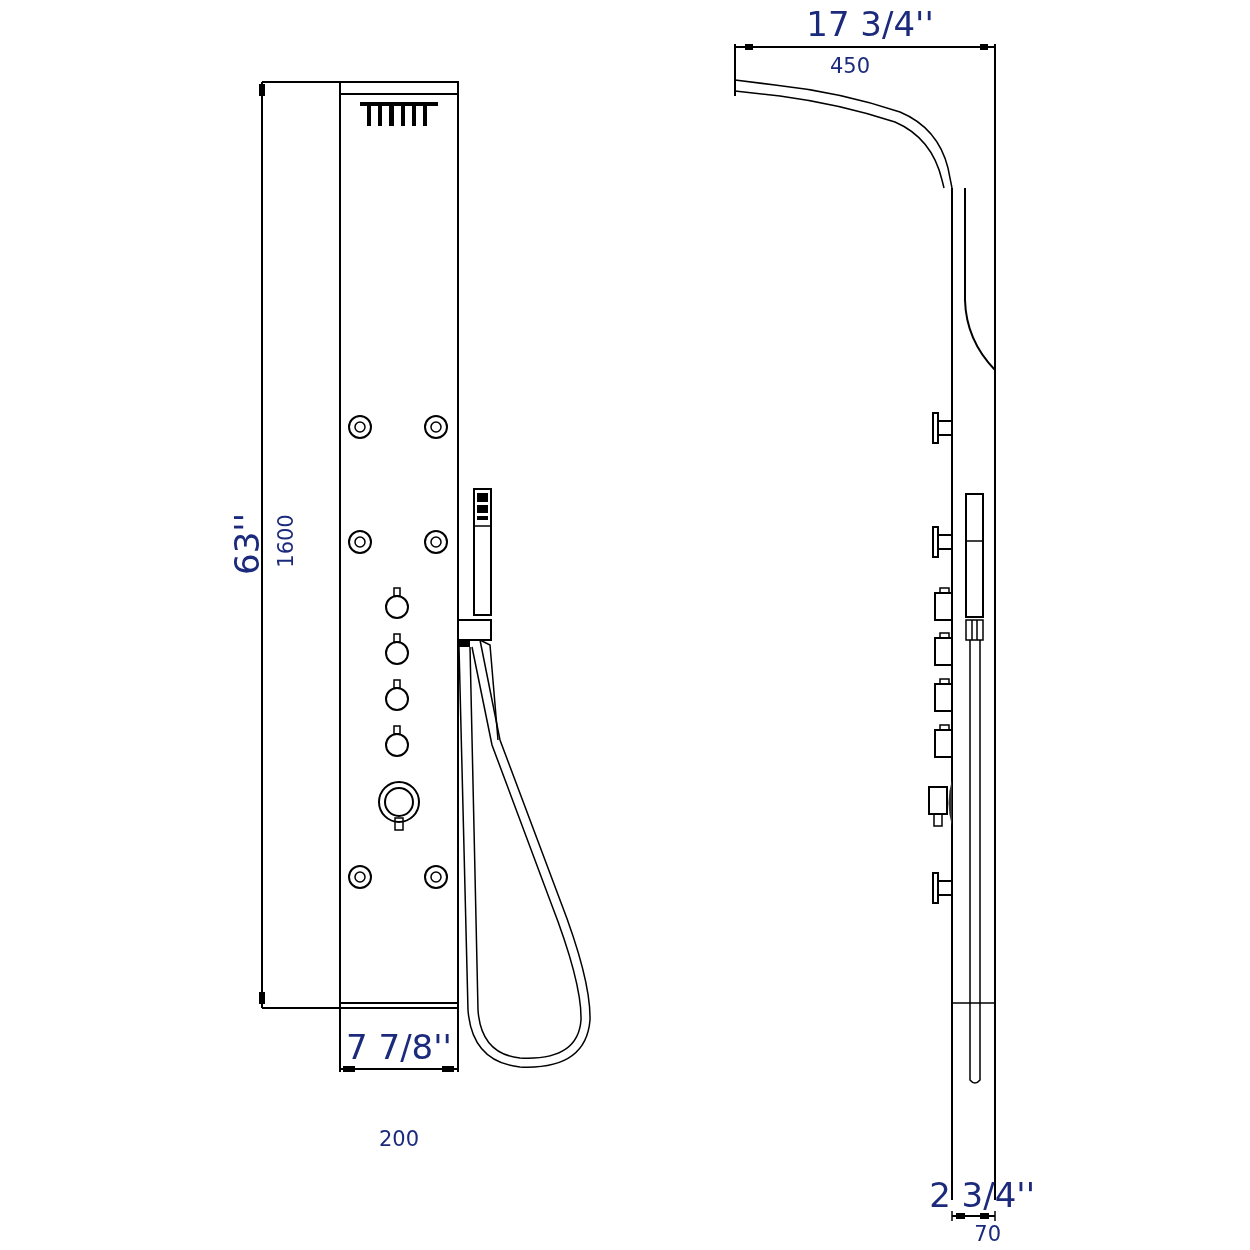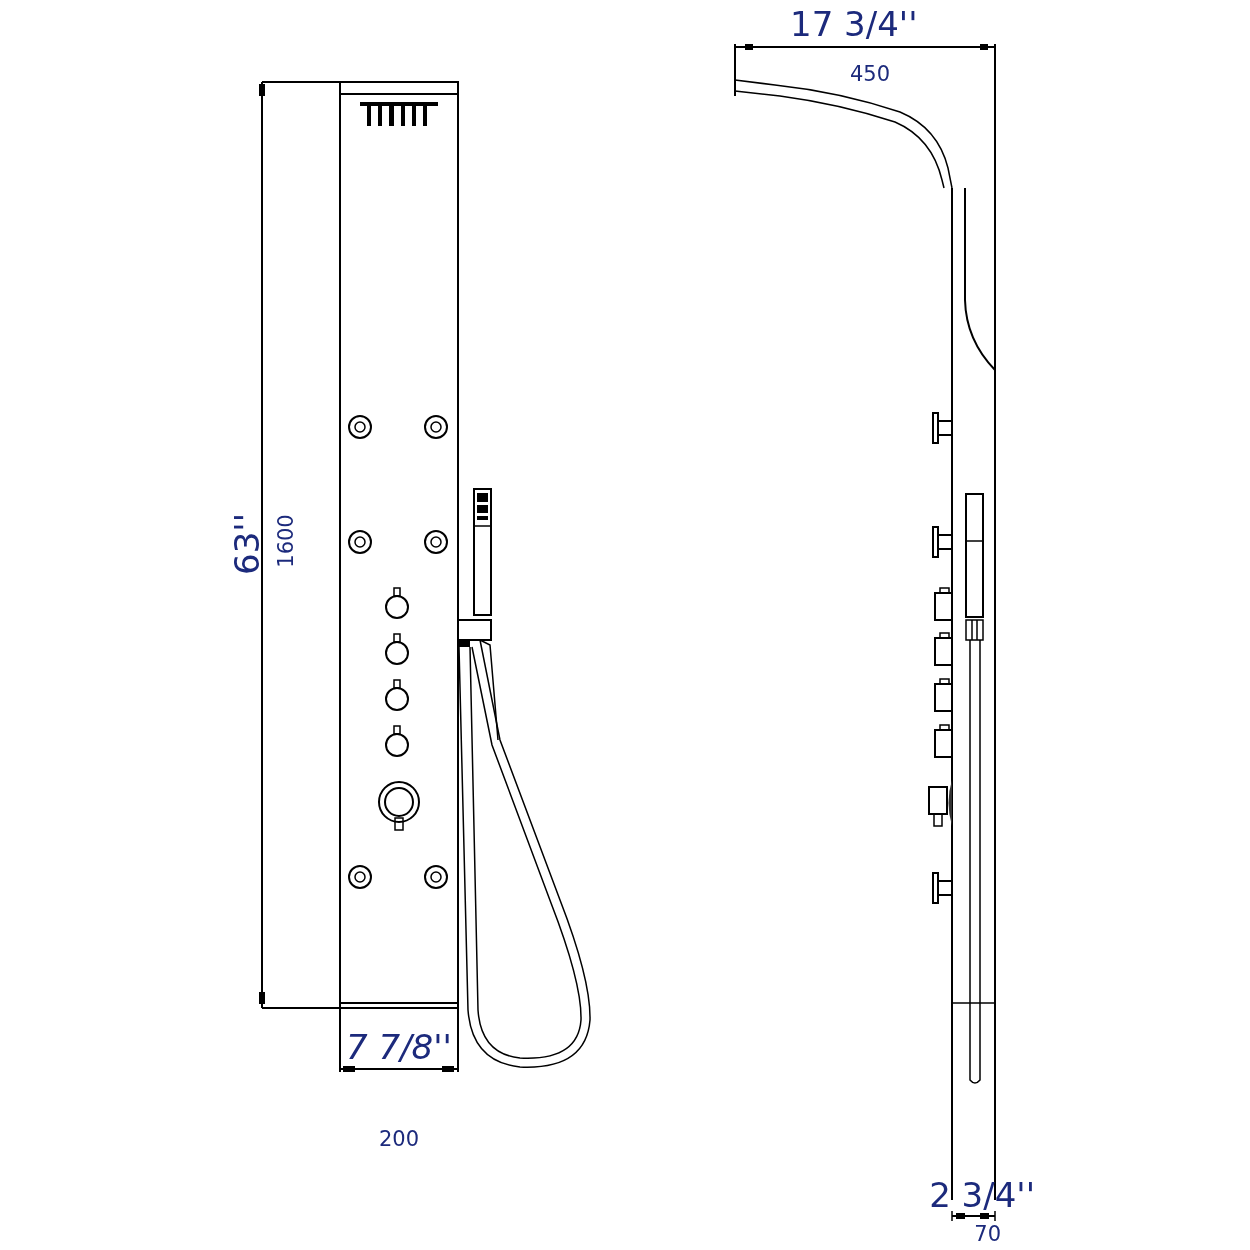--- a/index.html
+++ b/index.html
@@ -190,20 +190,20 @@
       <rect class="fill-blk" x="980" y="1213" width="9" height="6"></rect>
       <line class="ln-thin" x1="952" y1="1211" x2="952" y2="1221"></line>
       <line class="ln-thin" x1="995" y1="1211" x2="995" y2="1221"></line>
     </g>
   </g>
 </svg>
 
 <div class="dim-label dim-big" style="left:212px; top:527px; width:70px; height:34px; text-align:center; transform:rotate(-90deg);">63''</div>
 <div class="dim-label dim-small" style="left:257px; top:530px; width:60px; height:22px; text-align:center; transform:rotate(-90deg);">1600</div>
 
-<div class="dim-label dim-big" style="left:340px; top:1030px; width:118px; text-align:center;font-style:italic;">7 7/8''</div>
+<div class="dim-label dim-big" style="left:340px; top:1030px; width:118px; text-align:center;">7 7/8''</div>
 <div class="dim-label dim-small" style="left:340px; top:1129px; width:118px; text-align:center;">200</div>
 
-<div class="dim-label dim-big" style="left:790px; top:7px; width:160px; text-align:left;">17 3/4''</div>
-<div class="dim-label dim-small" style="left:830px; top:64px; width:80px; text-align:center;">450</div>
+<div class="dim-label dim-big" style="left:790px; top:7px; width:160px; text-align:center;">17 3/4''</div>
+<div class="dim-label dim-small" style="left:830px; top:56px; width:80px; text-align:left;">450</div>
 
 <div class="dim-label dim-big" style="left:915px; top:1178px; width:120px; text-align:right;">2 3/4''</div>
 <div class="dim-label dim-small" style="left:945px; top:1224px; width:56px; text-align:right;">70</div>
 
 </body></html>

